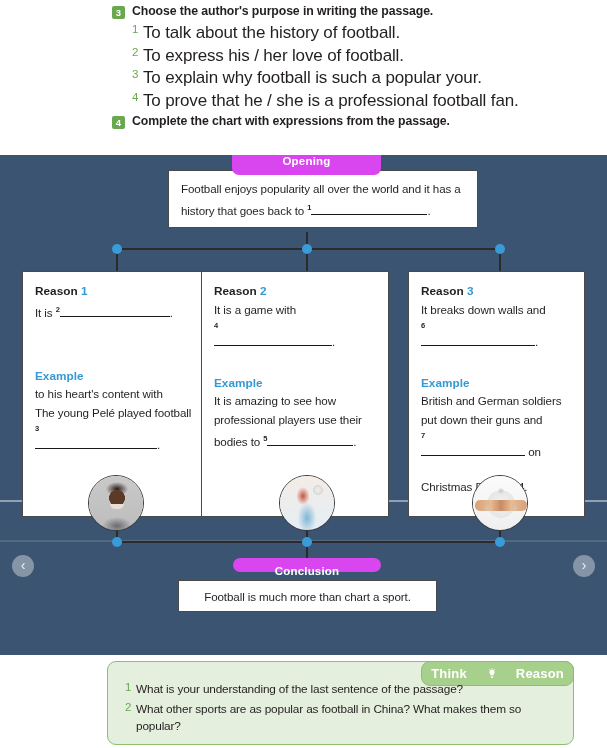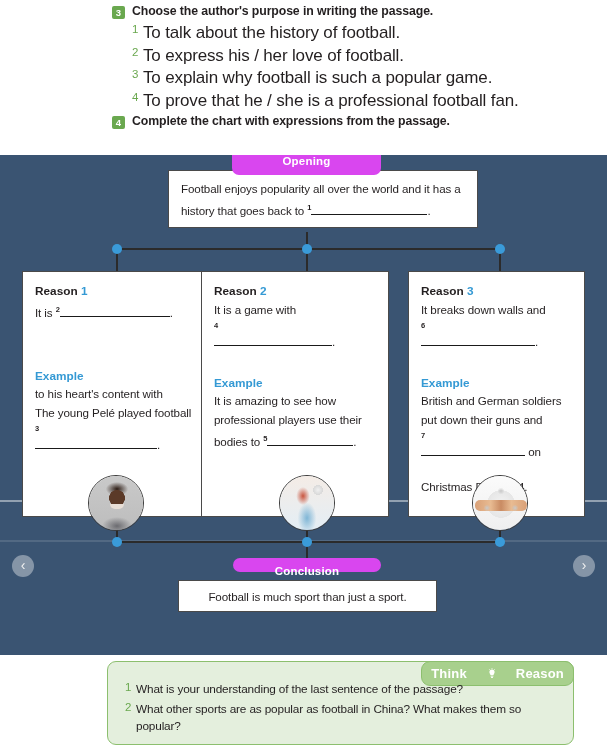--- a/index.html
+++ b/index.html
@@ -200,21 +200,21 @@
     <div class="opt-row">
       <span class="opt-num">1</span>
       <span class="opt-text">To talk about the history of football.</span>
     </div>
     <div class="opt-row">
       <span class="opt-num">2</span>
       <span class="opt-text">To express his / her love of football.</span>
     </div>
     <div class="opt-row">
       <span class="opt-num">3</span>
-      <span class="opt-text">To explain why football is such a popular game.</span>
+      <span class="opt-text">To explain why football is such a popular your.</span>
     </div>
     <div class="opt-row">
       <span class="opt-num">4</span>
       <span class="opt-text">To prove that he / she is a professional football fan.</span>
     </div>
   </div>
 </div>
 
 <div class="ex-block" id="exercise-4" style="top:114px;left:112px;width:480px;">
   <div class="ex-head">
@@ -318,21 +318,21 @@
   </div>
   <div class="circ" style="left:279px;top:320px;">
     <div class="circ-inner img-header"></div>
   </div>
   <div class="circ" style="left:472px;top:320px;">
     <div class="circ-inner img-hands"></div>
   </div>
 
   <div class="pill" id="conclusion-pill" style="left:233px;top:403px;width:148px;height:14px;line-height:27px;">Conclusion</div>
   <div class="wbox" id="conclusion-box" style="left:178px;top:425px;width:259px;height:32px;">
-    <div class="box-text" style="text-align:center;line-height:31px;">Football is much sport than just a sport.</div>
+    <div class="box-text" style="text-align:center;line-height:31px;">Football is much more than chart a sport.</div>
   </div>
 </div>
 
 <div id="think-share-panel">
   <div class="ts-badge">
     <span>Think</span>
     <span class="bulb">
       <svg viewBox="0 0 10 12" width="10" height="12">
         <path d="M5 1.6 A2.6 2.6 0 0 1 7.6 4.2 c0 1.3-1 2-1.1 2.8 h-3 C3.4 6.2 2.4 5.5 2.4 4.2 A2.6 2.6 0 0 1 5 1.6 z" fill="#ffffff"></path>
         <rect x="3.6" y="7.6" width="2.8" height="1" fill="#ffffff"></rect>

